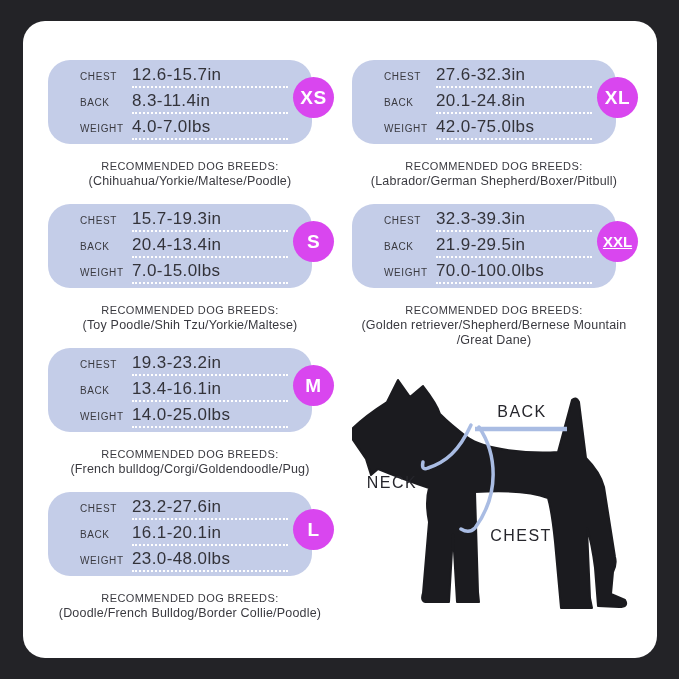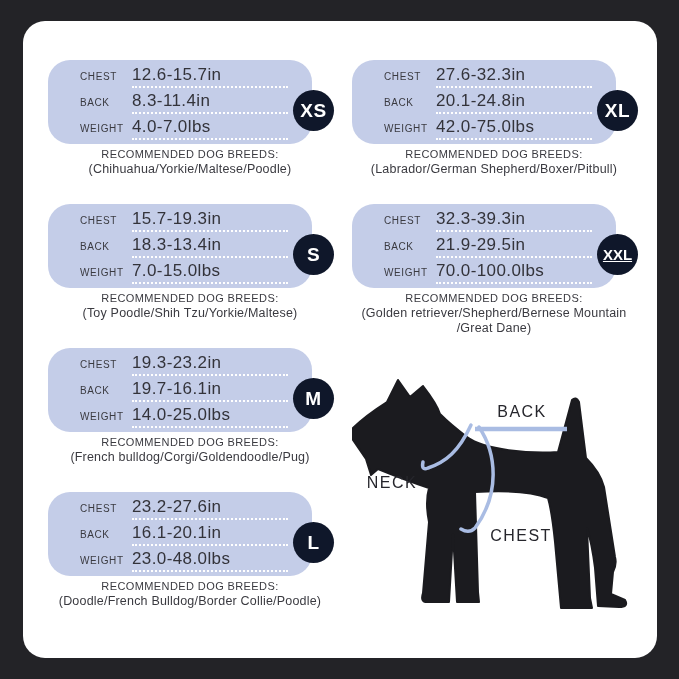--- a/index.html
+++ b/index.html
@@ -31,28 +31,28 @@
     white-space:nowrap;
   }
   .val-wrap{
     flex:1;border-bottom:2px dotted #ffffff;text-align:left;
     padding-bottom:1px;
   }
   .val{
     font-size:17px;letter-spacing:.4px;color:#33333a;white-space:nowrap;
   }
   .badge{
-    position:absolute;left:245px;top:30px;width:41px;height:41px;
-    border-radius:50%;background:#0f172a;color:#ffffff;
+    position:absolute;left:245px;top:17px;width:41px;height:41px;
+    border-radius:50%;background:#d946ef;color:#ffffff;
     display:flex;align-items:center;justify-content:center;
     font-size:19px;font-weight:bold;letter-spacing:.5px;
   }
   .badge.small-text{font-size:15px;letter-spacing:0;text-decoration:underline;}
   .cap1{
-    margin-top:4px;text-align:center;font-size:11px;letter-spacing:.4px;
+    margin-top:16px;text-align:center;font-size:11px;letter-spacing:.4px;
     color:#3a3a40;
   }
   .cap2{
     margin-top:2px;text-align:center;font-size:12.5px;letter-spacing:.2px;
     color:#3a3a40;white-space:pre-line;line-height:15px;
   }
   
   .dog-svg{position:absolute;left:345px;top:372px;width:290px;height:248px;}
   .diagram-label{
     position:absolute;color:#26262c;font-size:16px;letter-spacing:1.5px;
@@ -109,21 +109,21 @@
   </div>
 
   <div class="size-block pos-s">
     <div class="card">
       <div class="row">
         <span class="lbl">CHEST</span>
         <span class="val-wrap"><span class="val">15.7-19.3in</span></span>
       </div>
       <div class="row">
         <span class="lbl">BACK</span>
-        <span class="val-wrap"><span class="val">18.3-13.4in</span></span>
+        <span class="val-wrap"><span class="val">20.4-13.4in</span></span>
       </div>
       <div class="row">
         <span class="lbl">WEIGHT</span>
         <span class="val-wrap"><span class="val">7.0-15.0lbs</span></span>
       </div>
       <div class="badge">S</div>
     </div>
     <div class="cap1">RECOMMENDED DOG BREEDS:</div>
     <div class="cap2">(Toy Poodle/Shih Tzu/Yorkie/Maltese)</div>
   </div>
@@ -150,21 +150,21 @@
   </div>
 
   <div class="size-block pos-m">
     <div class="card">
       <div class="row">
         <span class="lbl">CHEST</span>
         <span class="val-wrap"><span class="val">19.3-23.2in</span></span>
       </div>
       <div class="row">
         <span class="lbl">BACK</span>
-        <span class="val-wrap"><span class="val">19.7-16.1in</span></span>
+        <span class="val-wrap"><span class="val">13.4-16.1in</span></span>
       </div>
       <div class="row">
         <span class="lbl">WEIGHT</span>
         <span class="val-wrap"><span class="val">14.0-25.0lbs</span></span>
       </div>
       <div class="badge">M</div>
     </div>
     <div class="cap1">RECOMMENDED DOG BREEDS:</div>
     <div class="cap2">(French bulldog/Corgi/Goldendoodle/Pug)</div>
   </div>

